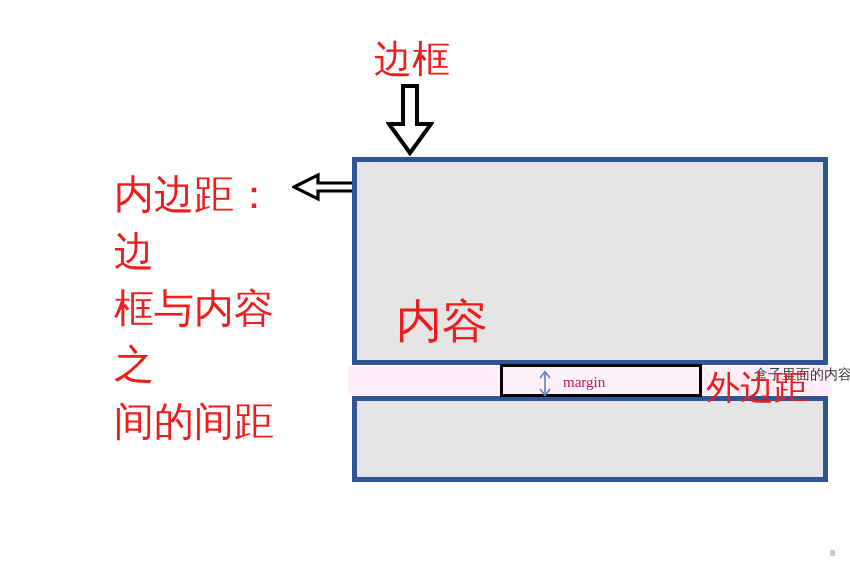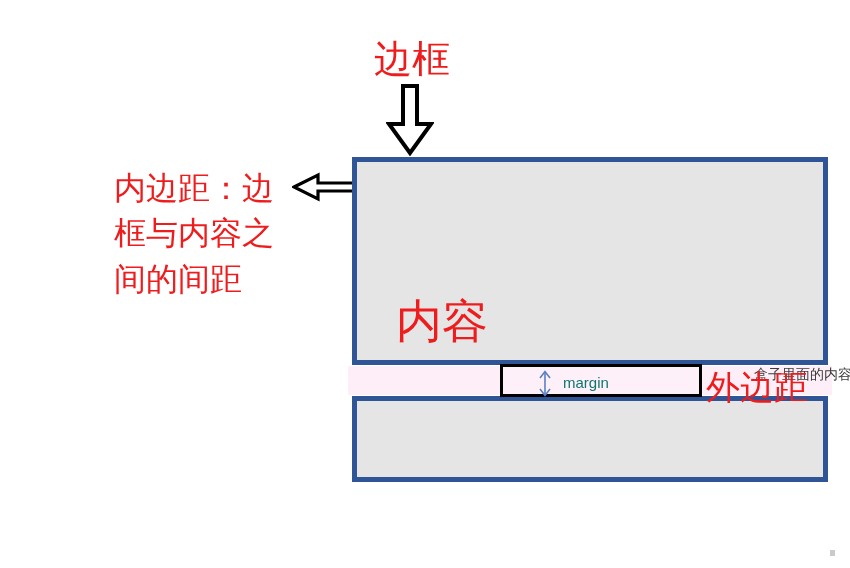--- a/index.html
+++ b/index.html
@@ -42,21 +42,21 @@
   #label-margin-cn {
     left: 706px;
     top: 357px;
     font-size: 34px;
     z-index: 6;
     margin-top: 13px;
   }
   #label-padding {
     left: 114px;
     top: 166px;
-    font-size: 32px;
+    font-size: 40px;
     line-height: 1.42;
     white-space: normal;
     width: 186px;
   }
   #label-padding .ln { display: block; }
 
   
   .blue-box {
     position: absolute;
     border: 5px solid #2f5597;
@@ -95,23 +95,23 @@
     height: 33px;
     border: 3px solid #000000;
     background: #fdf0f8;
     box-sizing: border-box;
     z-index: 5;
   }
   #margin-box-label {
     position: absolute;
     left: 60px;
     top: 7px;
-    color: #0f766e;
+    color: #be185d;
     font-size: 15px;
-    font-family: Liberation Sans, sans-serif;
+    font-family: Liberation Serif, serif;
   }
   #margin-dbl-arrow {
     position: absolute;
     left: 33px;
     top: 3px;
   }
 
   
   #inner-content-text {
     position: absolute;

